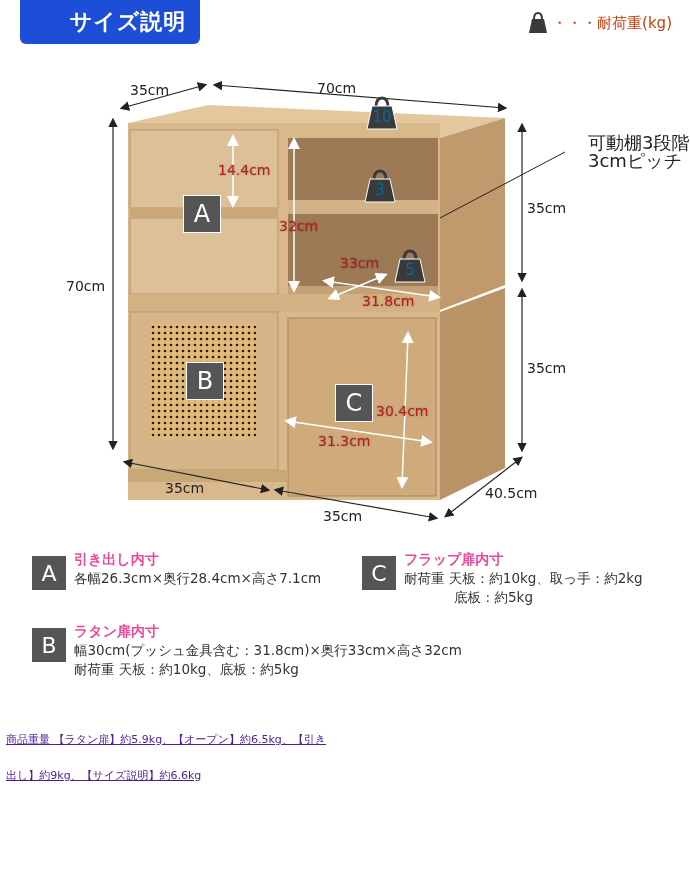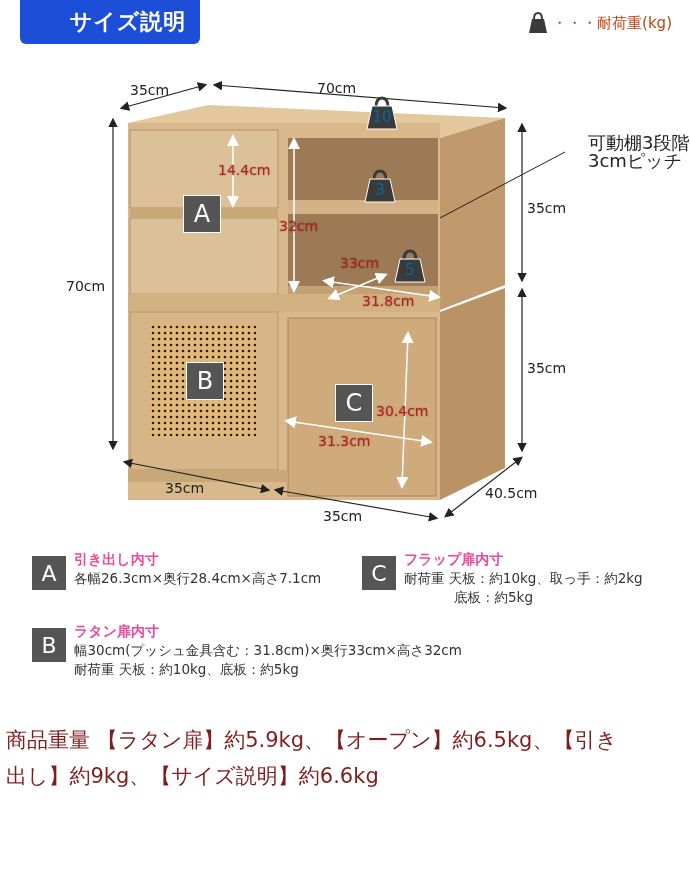--- a/index.html
+++ b/index.html
@@ -34,21 +34,21 @@
   .specs { position: absolute; left: 0; top: 545px; width: 690px; height: 150px; }
   .spec { position: absolute; display: flex; gap: 8px; }
   .spec .sbadge {
     width: 34px; height: 34px; background: #555; color: #fff; font-size: 22px;
     display: flex; align-items: center; justify-content: center; margin-top: 6px; flex-shrink: 0;
   }
   .spec .txt { font-size: 13.5px; line-height: 19px; color: #333; }
   .spec .txt .h { font-weight: bold; font-size: 14px; color: #ec4899; }
   .spec .txt .indent { padding-left: 50px; }
 
-  .weights { position: absolute; left: 6px; top: 722px; width: 640px; font-size: 21px; line-height: 36px; color: #7f1d1d; }
+  .weights { position: absolute; left: 6px; top: 722px; width: 640px; font-size: 11px; line-height: 36px; color: #4c1d95; text-decoration: underline; }
 </style>
 </head>
 <body>
 
 <div class="title-tab">サイズ説明</div>
 
 <div class="legend">
   <svg class="wt" viewBox="0 0 20 22">
     <path d="M6 7 Q6 1 10 1 Q14 1 14 7" fill="none" stroke="#3a3a3a" stroke-width="2"></path>
     <path d="M4 7 L16 7 L19 21 L1 21 Z" fill="#3a3a3a"></path>

